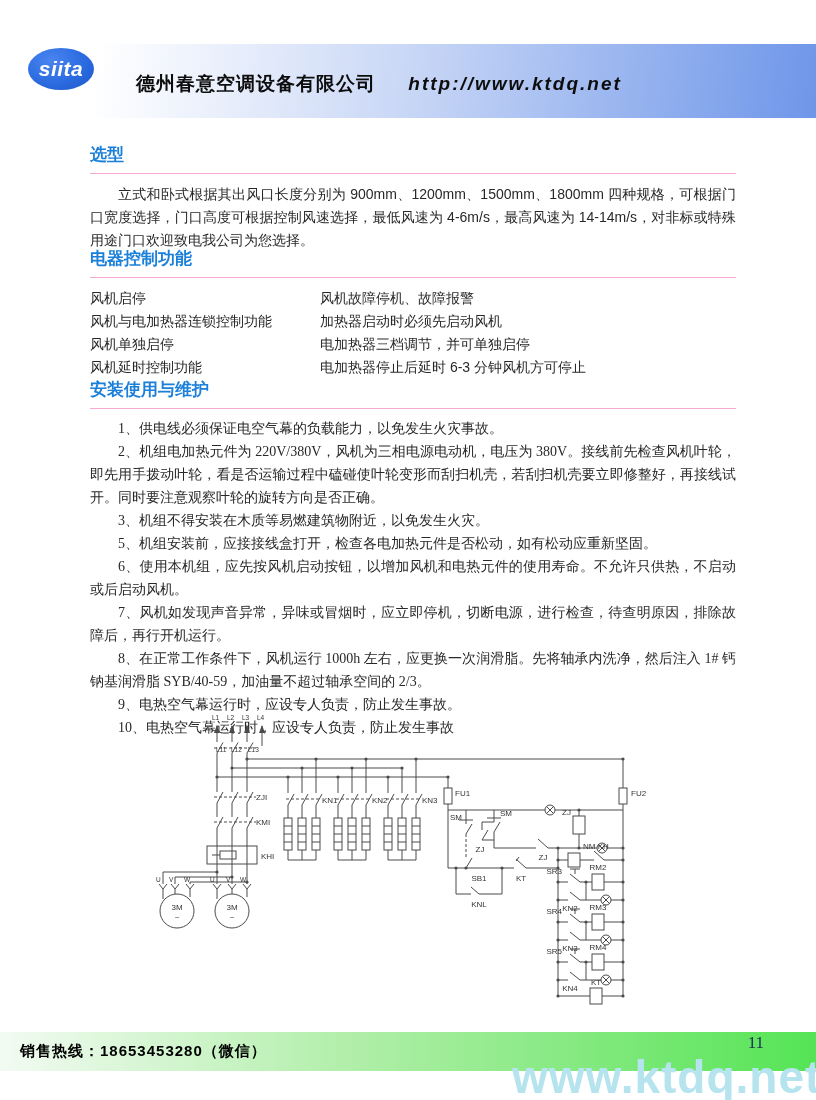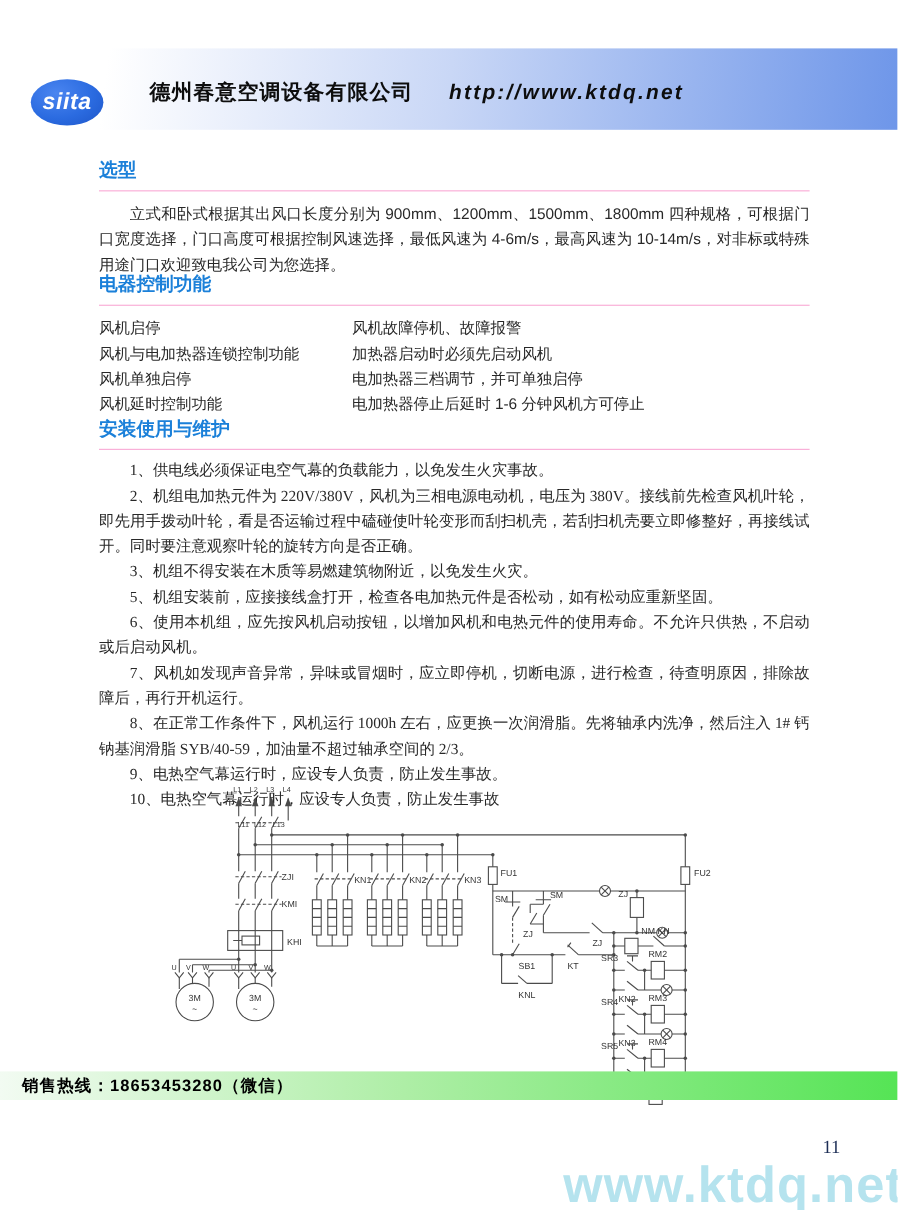--- a/index.html
+++ b/index.html
@@ -5,21 +5,21 @@
   html,body{margin:0;padding:0;}
   body{
     width:816px;height:1100px;position:relative;background:#ffffff;overflow:hidden;
     font-family:"Liberation Sans",sans-serif;color:#282828;
   }
   .header-band{
     position:absolute;left:0;top:44px;width:816px;height:74px;
     background:linear-gradient(97deg,#ffffff 12%,#c9d7f6 50%,#6e96e9 100%);
   }
   .logo{
-    position:absolute;left:28px;top:72px;width:66px;height:42px;border-radius:50%;
+    position:absolute;left:28px;top:48px;width:66px;height:42px;border-radius:50%;
     background:radial-gradient(ellipse at 35% 30%,#4a85f0 0%,#2b6be0 55%,#1d55c8 100%);
     display:flex;align-items:center;justify-content:center;
     color:#fff;font-weight:bold;font-style:italic;font-size:21px;letter-spacing:.5px;
   }
   .company-line{
     position:absolute;left:136px;top:71px;font-size:19px;font-weight:bold;color:#0d0d0d;
     letter-spacing:1px;white-space:nowrap;
   }
   .company-line .url{margin-left:26px;letter-spacing:2px;font-style:italic;}
   .section{position:absolute;left:90px;width:646px;}
@@ -36,21 +36,21 @@
   .items-wrap{margin-top:8px;}
   .item{margin:0;font-size:14px;line-height:23px;text-indent:2em;text-align:justify;font-family:Liberation Serif, serif;}
   .diagram{position:absolute;left:150px;top:708px;width:520px;height:310px;}
   .diagram svg{width:100%;height:100%;}
   .diag-line{stroke:#4b4b4b;stroke-width:1;fill:none;}
   .diag-dash{stroke:#4b4b4b;stroke-width:1;fill:none;stroke-dasharray:3,2;}
   .diag-fill{fill:#4b4b4b;stroke:none;}
   .lbl{font-size:8px;fill:#333;font-family:"Liberation Sans",sans-serif;}
   .lbl-s{font-size:6.5px;fill:#333;font-family:"Liberation Sans",sans-serif;}
   .footer-band{
-    position:absolute;left:0;top:974px;width:816px;height:26px;
+    position:absolute;left:0;top:1032px;width:816px;height:39px;
     background:linear-gradient(to right,#f2fbf2 0%,#aeeea6 45%,#55e455 100%);
     display:flex;align-items:center;text-align:center;
   }
   .hotline{font-size:15px;font-weight:bold;color:#000;padding-left:20px;letter-spacing:1px;}
   .page-num{
     position:absolute;right:52px;top:1033px;font-family:"Liberation Serif",serif;
     font-size:17px;color:#1c2d55;
   }
   .watermark{
     position:absolute;left:512px;top:1050px;font-size:46px;font-weight:bold;
@@ -64,41 +64,41 @@
 <div class="logo">
   <span>siita</span>
 </div>
 <div class="company-line">
   <span>德州春意空调设备有限公司</span>
   <span class="url">http://www.ktdq.net</span>
 </div>
 
 <div class="section" style="top:143px;">
   <h2 class="sec-title">选型</h2>
-  <p class="para">立式和卧式根据其出风口长度分别为 900mm、1200mm、1500mm、1800mm 四种规格，可根据门口宽度选择，门口高度可根据控制风速选择，最低风速为 4-6m/s，最高风速为 10-14m/s，对非标或特殊用途门口欢迎致电我公司为您选择。</p>
+  <p class="para">立式和卧式根据其出风口长度分别为 900mm、1200mm、1500mm、1800mm 四种规格，可根据门口宽度选择，门口高度可根据控制风速选择，最低风速为 4-6m/s，最高风速为 14-14m/s，对非标或特殊用途门口欢迎致电我公司为您选择。</p>
 </div>
 
 <div class="section" style="top:247px;">
   <h2 class="sec-title">电器控制功能</h2>
   <div class="rows-wrap">
     <div class="frow">
       <div class="fl">风机启停</div>
       <div class="fr">风机故障停机、故障报警</div>
     </div>
     <div class="frow">
       <div class="fl">风机与电加热器连锁控制功能</div>
       <div class="fr">加热器启动时必须先启动风机</div>
     </div>
     <div class="frow">
       <div class="fl">风机单独启停</div>
       <div class="fr">电加热器三档调节，并可单独启停</div>
     </div>
     <div class="frow">
       <div class="fl">风机延时控制功能</div>
-      <div class="fr">电加热器停止后延时 1-6 分钟风机方可停止</div>
+      <div class="fr">电加热器停止后延时 6-3 分钟风机方可停止</div>
     </div>
   </div>
 </div>
 
 <div class="section" style="top:378px;">
   <h2 class="sec-title">安装使用与维护</h2>
   <div class="items-wrap">
     <p class="item">1、供电线必须保证电空气幕的负载能力，以免发生火灾事故。</p>
     <p class="item">2、机组电加热元件为 220V/380V，风机为三相电源电动机，电压为 380V。接线前先检查风机叶轮，即先用手拨动叶轮，看是否运输过程中磕碰使叶轮变形而刮扫机壳，若刮扫机壳要立即修整好，再接线试开。同时要注意观察叶轮的旋转方向是否正确。</p>
     <p class="item">3、机组不得安装在木质等易燃建筑物附近，以免发生火灾。</p>

